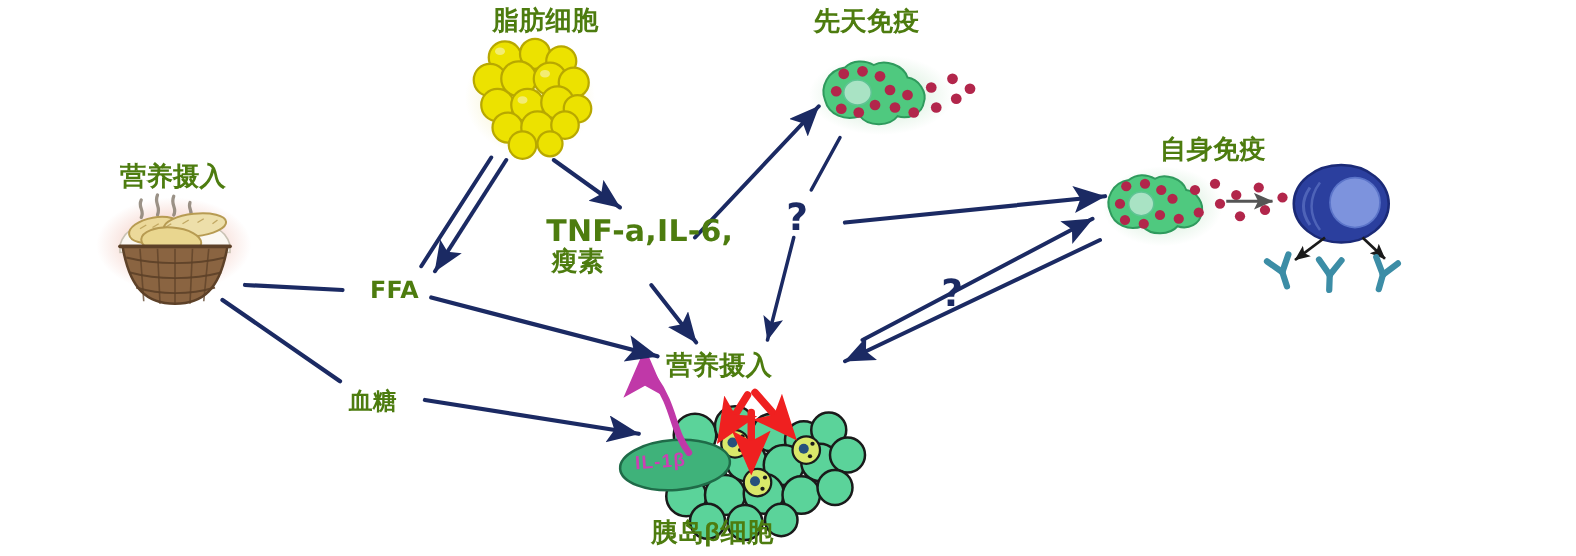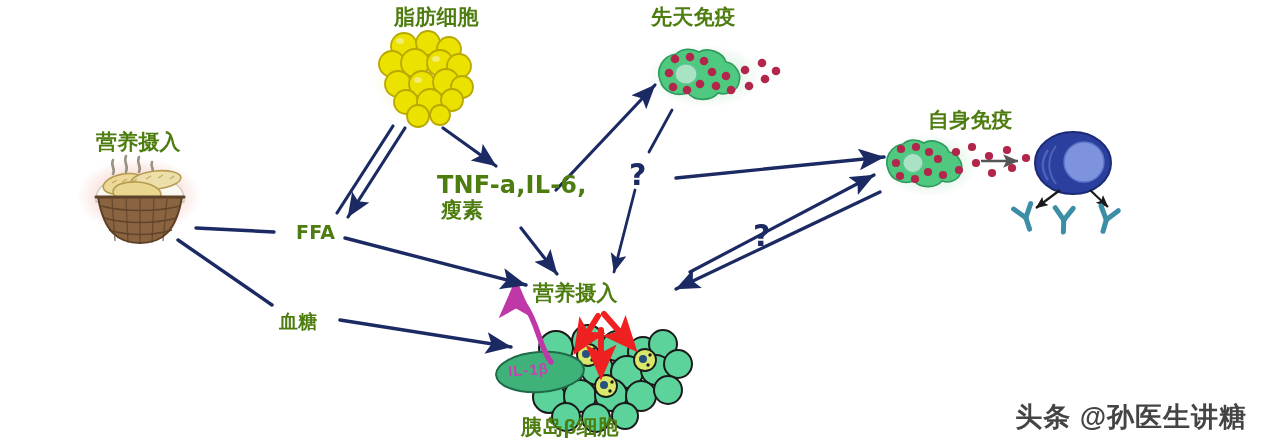--- a/index.html
+++ b/index.html
@@ -337,15 +337,14 @@
   <div class="lbl lbl-cn" style="left:533px; top:281px;">营养摄入</div>
 
   <div class="lbl lbl-cn" style="left:521px; top:415px;">胰岛β细胞</div>
 
   <div style="position:absolute; left:508px; top:361px; font-size:15px; font-weight:bold; color:#cc3fb4; letter-spacing:1px; transform:rotate(-4deg);">IL-1β</div>
 
   <div class="qmark" style="left:629px; top:157px;">?</div>
 
   <div class="qmark" style="left:753px; top:218px;">?</div>
 
-  <div class="watermark">头条 @孙医生讲糖</div>
 
 </div>
 
 </body></html>

